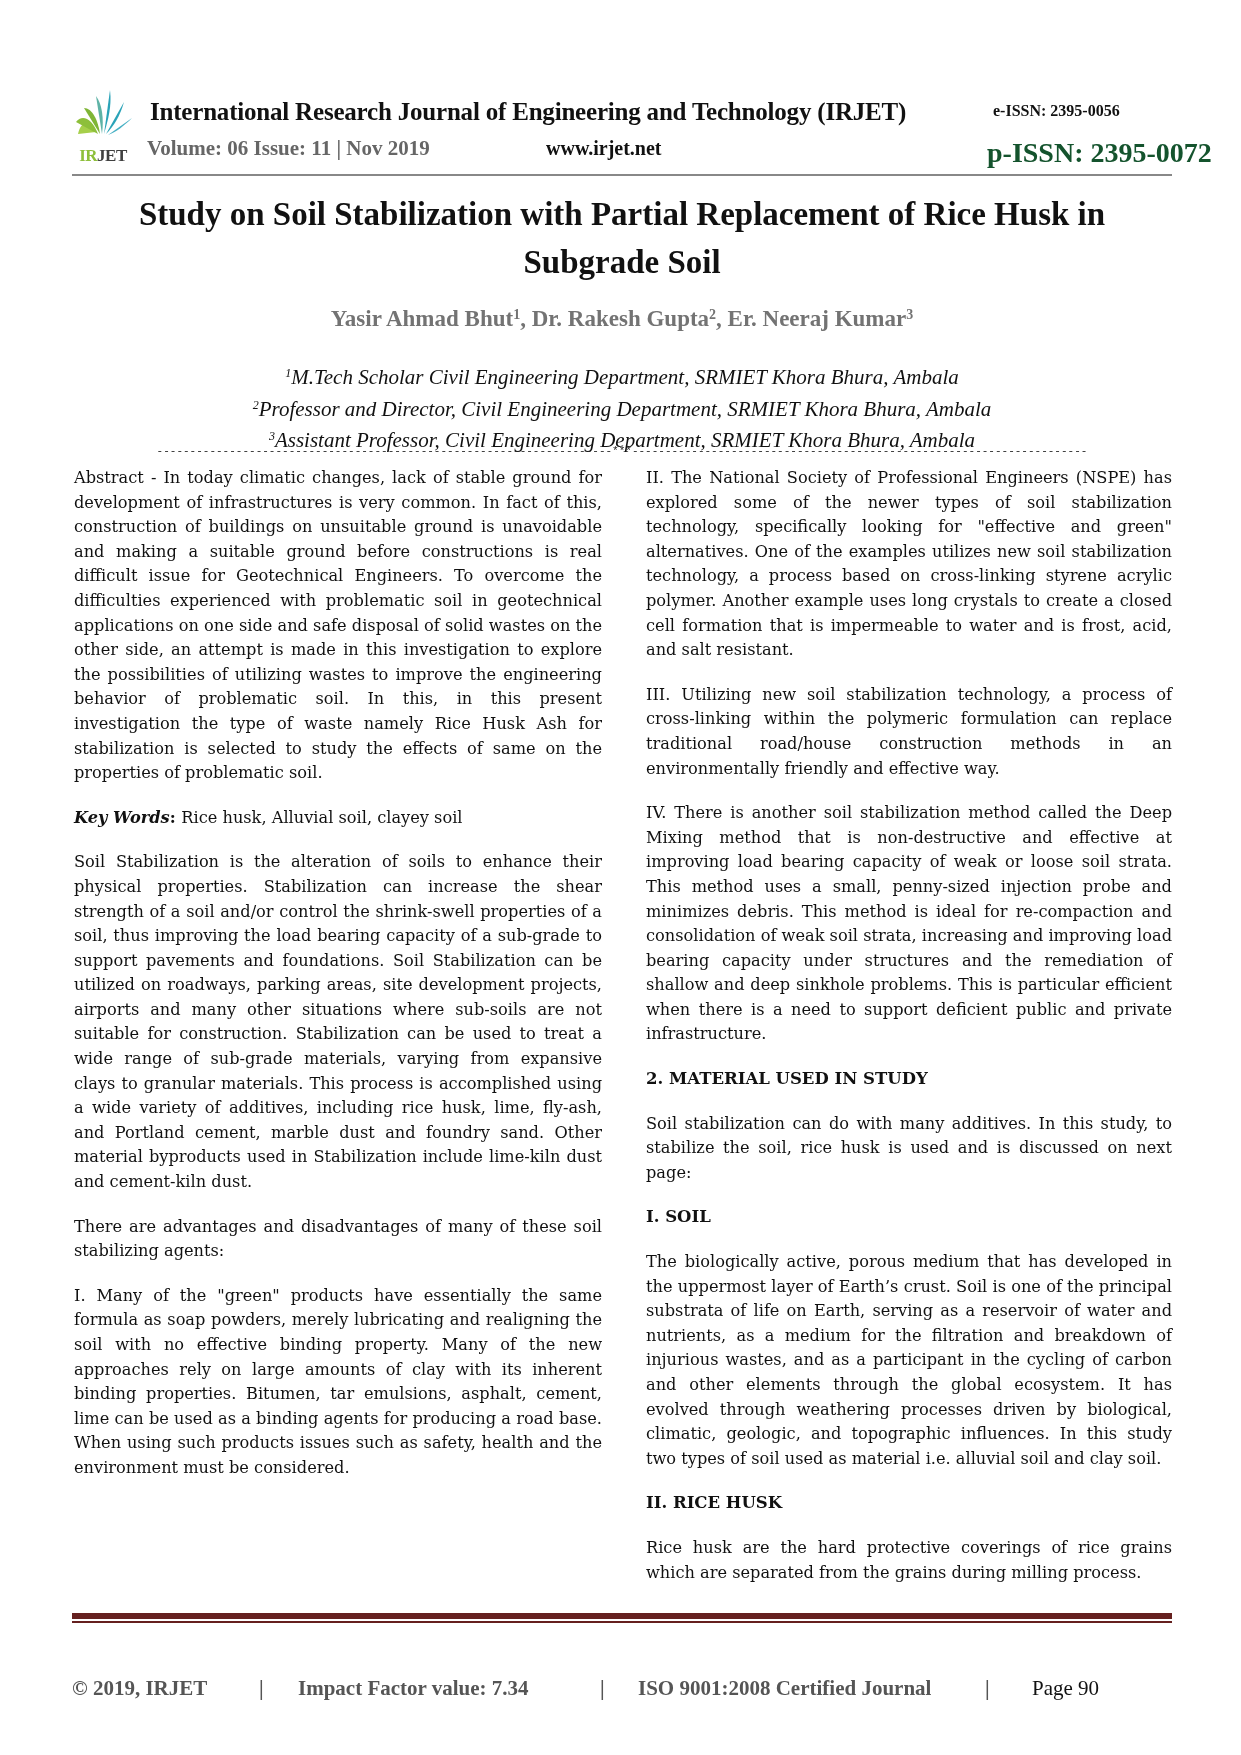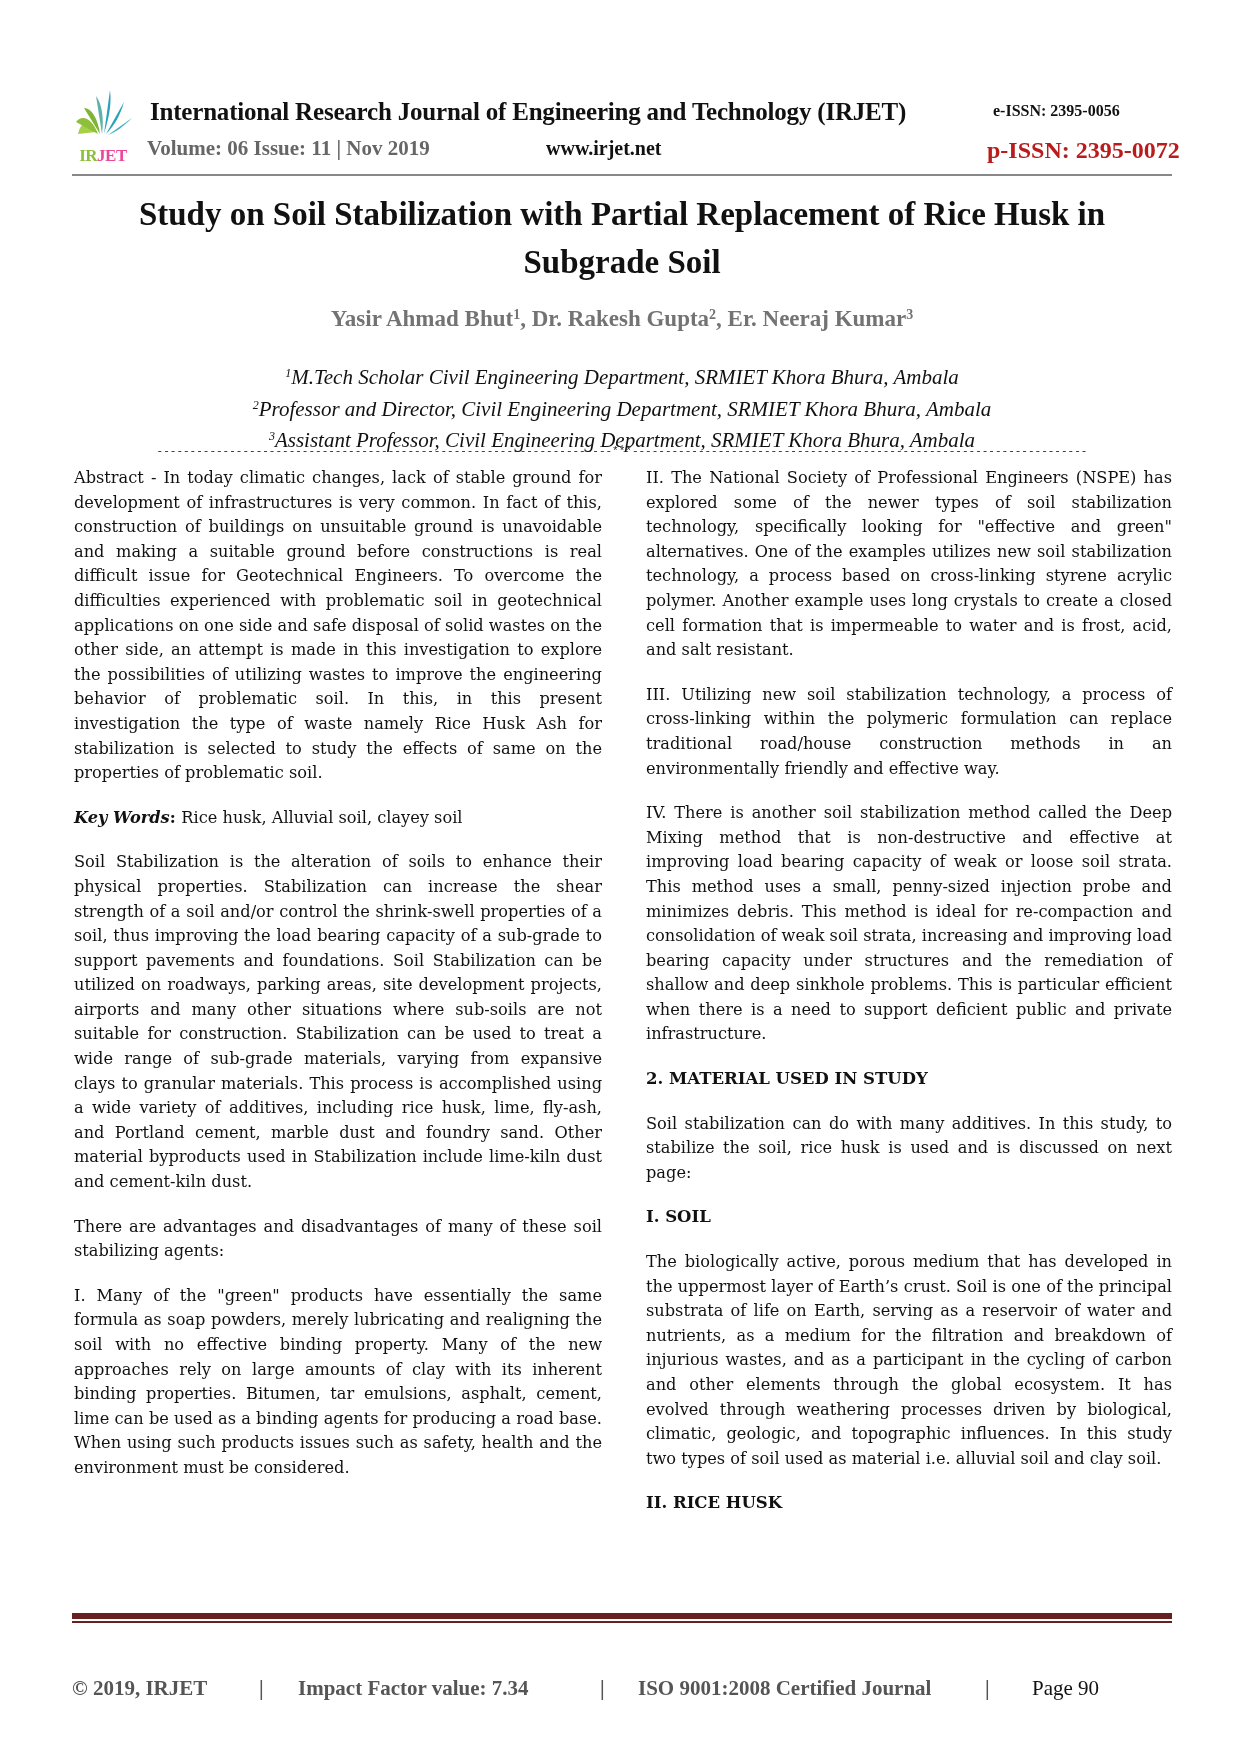--- a/index.html
+++ b/index.html
@@ -6,31 +6,31 @@
   body { width: 1241px; height: 1755px; position: relative; overflow: hidden;
          font-family: "DejaVu Serif", "Liberation Serif", serif; color: #111; }
   .abs { position: absolute; }
 
   
   .logo { left: 72px; top: 88px; width: 62px; height: 78px; }
   .logo-text { position: absolute; left: 0; bottom: 0; width: 62px; text-align: center;
                font-family: "Liberation Serif", serif; font-weight: bold; font-size: 17px;
                letter-spacing: -0.5px; }
   .logo-text .ir { color: #8dbf3a; }
-  .logo-text .jet { color: #ec4899; }
+  .logo-text .jet { color: #404040; }
   .journal-name { left: 150px; top: 98px; font-family: "Liberation Serif", serif;
                   font-weight: bold; font-size: 25px; color: #111; white-space: nowrap; letter-spacing: -0.2px; }
   .volume { left: 147px; top: 136px; font-family: "Liberation Serif", serif; font-weight: bold;
             font-size: 21px; color: #666; white-space: nowrap; text-align: center; }
   .website { left: 546px; top: 137px; font-family: "Liberation Serif", serif; font-weight: bold;
              font-size: 20px; color: #111; }
   .eissn { left: 993px; top: 102px; font-family: "Liberation Serif", serif; font-weight: bold;
            font-size: 16px; color: #111; white-space: nowrap; }
   .pissn { left: 987px; top: 137px; font-family: "Liberation Serif", serif; font-weight: bold;
-           font-size: 24px; color: #b91c1c; white-space: nowrap; }
+           font-size: 28px; color: #14532d; white-space: nowrap; }
   .header-rule { left: 72px; top: 174px; width: 1100px; height: 2px; background: #888; }
 
   
   .title { left: 72px; top: 190px; width: 1100px; text-align: center;
            font-family: "Liberation Serif", serif; font-weight: bold; font-size: 33px; line-height: 48px; color: #111; }
   .authors { left: 72px; top: 306px; width: 1100px; text-align: center;
              font-family: "Liberation Serif", serif; font-weight: bold; font-size: 23px; color: #737373; }
   .authors sup { font-size: 14px; vertical-align: 7px; }
   .affils { left: 72px; top: 360px; width: 1100px; text-align: center;
             font-family: "Liberation Serif", serif; font-style: italic; font-size: 21px; line-height: 27.5px; color: #111; }
@@ -111,20 +111,21 @@
 
 <div class="col col-right">
   <p><b class="lead">II.</b><span> The National Society of Professional Engineers (NSPE) has explored some of the newer types of soil stabilization technology, specifically looking for "effective and green" alternatives. One of the examples utilizes new soil stabilization technology, a process based on cross-linking styrene acrylic polymer. Another example uses long crystals to create a closed cell formation that is impermeable to water and is frost, acid, and salt resistant.</span></p>
   <p><b class="lead">III.</b><span> Utilizing new soil stabilization technology, a process of cross-linking within the polymeric formulation can replace traditional road/house construction methods in an environmentally friendly and effective way.</span></p>
   <p><b class="lead">IV.</b><span> There is another soil stabilization method called the Deep Mixing method that is non-destructive and effective at improving load bearing capacity of weak or loose soil strata. This method uses a small, penny-sized injection probe and minimizes debris. This method is ideal for re-compaction and consolidation of weak soil strata, increasing and improving load bearing capacity under structures and the remediation of shallow and deep sinkhole problems. This is particular efficient when there is a need to support deficient public and private infrastructure.</span></p>
   <h3>2. MATERIAL USED IN STUDY</h3>
   <p>Soil stabilization can do with many additives. In this study, to stabilize the soil, rice husk is used and is discussed on next page:</p>
   <h3>I. SOIL</h3>
   <p>The biologically active, porous medium that has developed in the uppermost layer of Earth’s crust. Soil is one of the principal substrata of life on Earth, serving as a reservoir of water and nutrients, as a medium for the filtration and breakdown of injurious wastes, and as a participant in the cycling of carbon and other elements through the global ecosystem. It has evolved through weathering processes driven by biological, climatic, geologic, and topographic influences. In this study two types of soil used as material i.e. alluvial soil and clay soil.</p>
   <h3>II. RICE HUSK</h3>
+  <p>Rice husk are the hard protective coverings of rice grains which are separated from the grains during milling process.</p>
 </div>
 
 <div class="abs footer-bar"></div>
 <div class="abs footer-bar2"></div>
 <div class="abs footer">
   <span class="f-copy">© 2019, IRJET</span>
   <span class="f-sep" style="left:187px;">|</span>
   <span class="f-impact">Impact Factor value: 7.34</span>
   <span class="f-sep" style="left:528px;">|</span>
   <span class="f-iso">ISO 9001:2008 Certified Journal</span>

